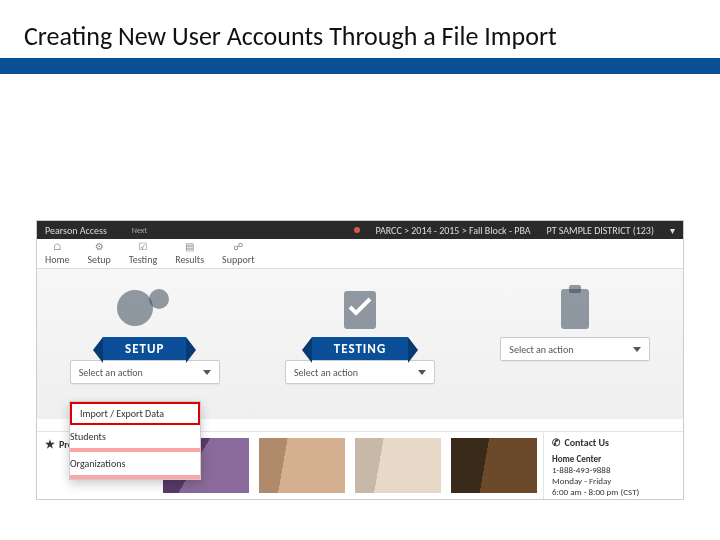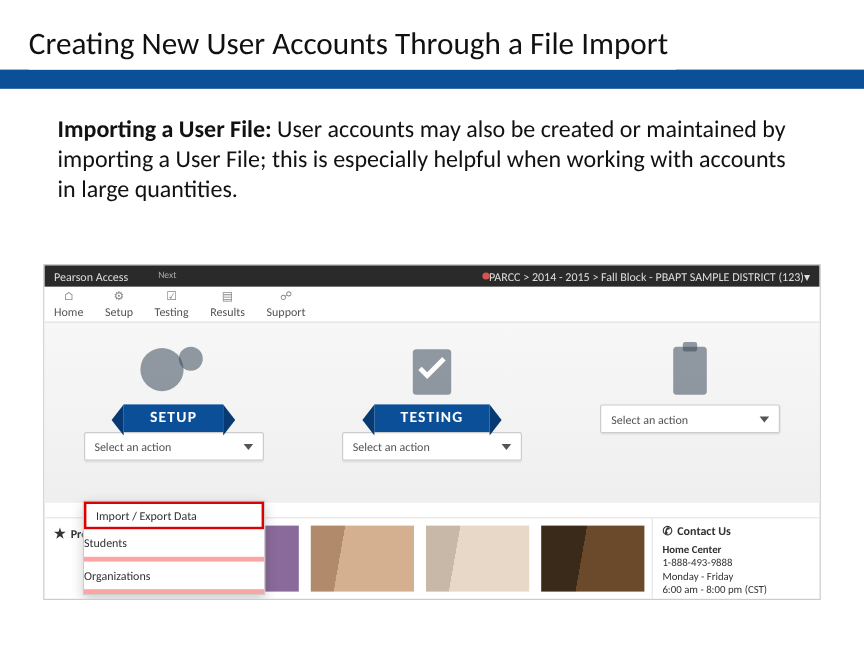--- a/index.html
+++ b/index.html
@@ -7,36 +7,36 @@
   .slide { width: 720px; height: 540px; position: relative; }
   .title-band { background: #0a4f98; height: 74px; position: absolute; top: 0; left: 0; right: 0; }
   .title-text { position: absolute; top: 20px; left: 24px; font-size: 26px; color: #111; font-weight: 400; z-index: 2; background: #fff; padding: 0 6px 6px 0; }
   .title-white-overlay { position:absolute; top:0; left:0; right:0; height:58px; background:#fff; z-index:1; }
   .body-text { position: absolute; top: 96px; left: 48px; right: 48px; font-size: 20px; line-height: 1.25; color: #111; }
   .body-text .lead { font-weight: 700; }
   .screenshot { position: absolute; top: 220px; left: 36px; width: 648px; height: 280px; border: 1px solid #ccc; background: #fff; overflow: hidden; }
   .topbar { background: #2a2a2a; height: 18px; display: flex; align-items: center; color: #ddd; font-size: 10px; padding: 0 8px; justify-content: space-between; }
   .topbar .brand { display:flex; align-items:center; gap:4px; }
   .topbar .brand .next { font-size:8px; color:#aaa;padding-left:21px; }
-  .topbar .right { display:flex; gap:0; align-items:center; }
+  .topbar .right { display:flex; gap:16px; align-items:center; }
   .topbar .red-dot { width:6px; height:6px; background:#d9534f; border-radius:50%; display:inline-block; }
   .navbar { background: #fff; height: 30px; border-bottom: 1px solid #ddd; display: flex; align-items: center; padding: 0 8px; gap: 18px; font-size: 10px; color: #555; }
   .nav-item { display:flex; flex-direction:column; align-items:center; gap:1px; }
   .nav-icon { width:12px; height:10px; display:flex; align-items:center; justify-content:center; color:#888; }
   .hero { height: 150px; background: linear-gradient(#f7f7f7,#efefef); position: relative; display:flex; justify-content:space-around; align-items:flex-start; padding-top:12px; }
   .hero-col { width: 180px; display:flex; flex-direction:column; align-items:center; position:relative; }
   .silhouette { width: 64px; height: 54px; position:relative; margin-bottom:2px; }
   .sil-gear, .sil-check, .sil-clip { fill:#3a4a5a; opacity:0.55; }
   .ribbon { background:#0a4f98; color:#fff; font-weight:700; font-size:13px; letter-spacing:1px; padding:4px 22px; position:relative; }
   .ribbon::before, .ribbon::after { content:""; position:absolute; top:0; border-top:13px solid transparent; border-bottom:13px solid transparent; }
   .ribbon::before { left:-10px; border-right:10px solid #073a72; }
   .ribbon::after { right:-10px; border-left:10px solid #073a72; }
   .select-btn { margin-top:0; width:150px; height:24px; background:#fff; border:1px solid #ccc; border-radius:2px; display:flex; align-items:center; justify-content:space-between; padding:0 8px; font-size:10px; color:#555; box-shadow:0 1px 1px rgba(0,0,0,.05); }
   .caret { width:0; height:0; border-left:4px solid transparent; border-right:4px solid transparent; border-top:5px solid #555; }
-  .dropdown-open { position:absolute; top:148px; left:32px; width:152px; background:#fff; border:1px solid #ccc; box-shadow:0 4px 10px rgba(0,0,0,.2); font-size:10px; z-index:5; }
+  .dropdown-open { position:absolute; top:132px; left:32px; width:132px; background:#fff; border:1px solid #ccc; box-shadow:0 4px 10px rgba(0,0,0,.2); font-size:10px; z-index:5; }
   .dropdown-open .dd-item { padding:5px 0; color:#333; border-bottom:4px solid #fca5a5; }
   .dropdown-open .dd-item.highlight { border:2px solid #d00; padding:3px 8px; }
   .bottom-row { position:absolute; bottom:0; left:0; right:0; height:68px; display:flex; border-top:1px solid #e5e5e5; }
   .prog-col { flex:0 0 120px; padding:6px 8px; font-size:10px; color:#333; display:flex; align-items:flex-start; gap:4px; font-weight:700; }
   .thumb-row { flex:1; display:flex; gap:10px; padding:6px; }
   .thumb { flex:1; background:#ddd; position:relative; overflow:hidden; }
   .thumb.t1 { background:linear-gradient(120deg,#5a3a6a 40%,#8a6a9a 40%); }
   .thumb.t2 { background:linear-gradient(100deg,#b08a6a 30%,#d4b090 30%); }
   .thumb.t3 { background:linear-gradient(100deg,#c8b8a8 30%,#e8d8c8 30%); }
   .thumb.t4 { background:linear-gradient(100deg,#3a2a1a 40%,#6a4a2a 40%); }
@@ -47,24 +47,20 @@
 </style>
 </head>
 <body>
 
 <div class="slide">
 
   <div class="title-white-overlay"></div>
   <div class="title-band"></div>
   <div class="title-text">Creating New User Accounts Through a File Import</div>
 
-  <div class="body-text">
-    <span class="lead">Importing a User File:</span>
-    <span>User accounts may also be created or maintained by importing a User File; this is especially helpful when working with accounts in large quantities.</span>
-  </div>
 
   <div class="screenshot">
 
     <div class="topbar">
       <div class="brand">
         <span>Pearson Access</span>
         <span class="next">Next</span>
       </div>
       <div class="right">
         <span class="red-dot"></span>

